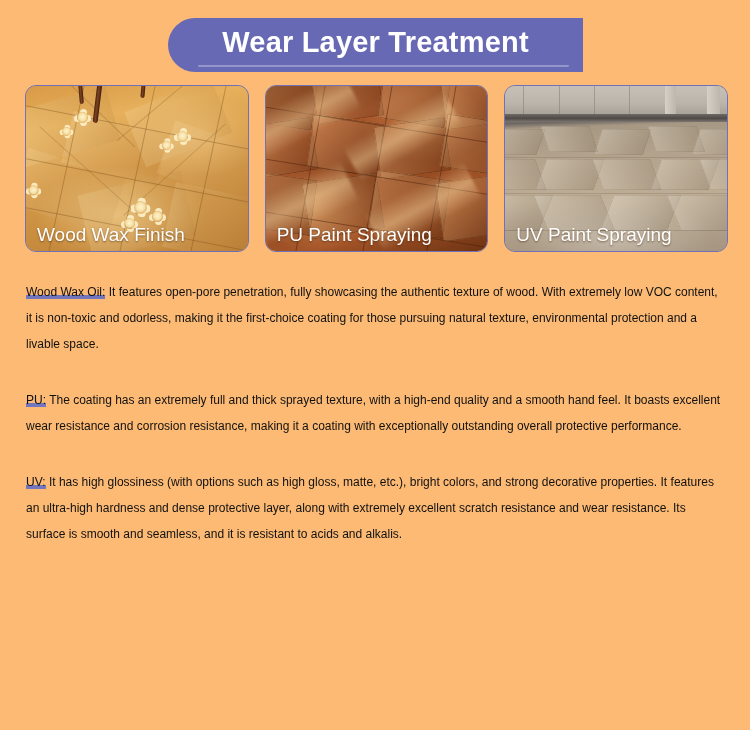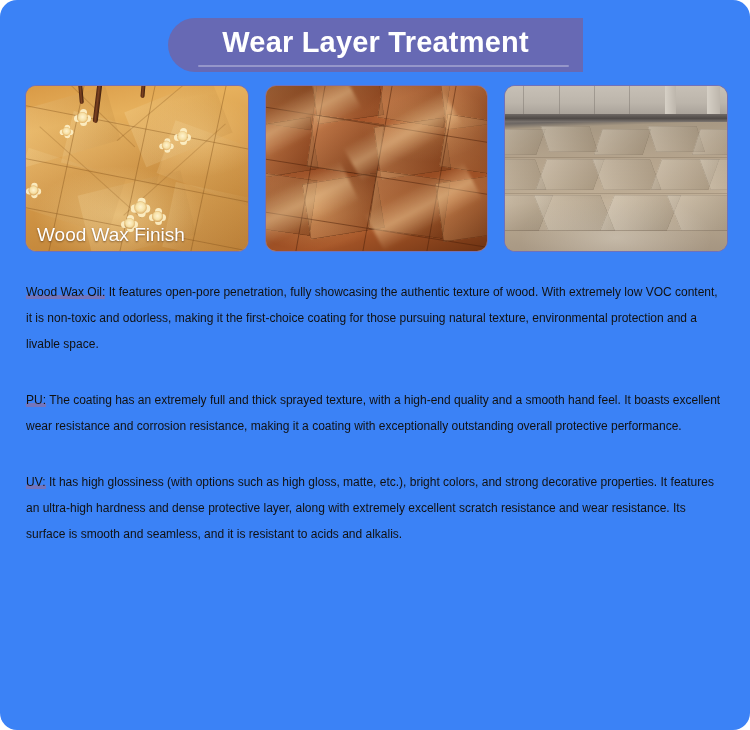--- a/index.html
+++ b/index.html
@@ -9,22 +9,21 @@
     height: 730px;
     background: #ffffff;
     font-family: "Liberation Sans", sans-serif;
     overflow: hidden;
   }
 
   .page {
     position: relative;
     width: 750px;
     height: 730px;
-    background: #3b82f6;
-    border-radius: 17px;
+    background: #fdba74;
   }
 
   
   .title-banner {
     position: absolute;
     left: 168px;
     top: 18px;
     width: 415px;
     height: 54px;
     background: #6769b4;
@@ -281,20 +280,21 @@
         <span class="pu-seam" style="left:-10%;top:88%;width:130%;height:1.2px;transform:rotate(9deg);"></span>
         <span class="pu-seam" style="left:20%;top:-20%;width:1.2px;height:140%;transform:rotate(10deg);"></span>
         <span class="pu-seam" style="left:50%;top:-20%;width:1.2px;height:140%;transform:rotate(10deg);"></span>
         <span class="pu-seam" style="left:79%;top:-20%;width:1.2px;height:140%;transform:rotate(10deg);"></span>
 
         <span class="pu-gloss" style="left:-6%;top:4%;width:48%;height:26%;transform:rotate(-28deg);"></span>
         <span class="pu-gloss" style="left:36%;top:18%;width:52%;height:24%;transform:rotate(-30deg);"></span>
         <span class="pu-gloss" style="left:-10%;top:58%;width:50%;height:28%;transform:rotate(-26deg);"></span>
         <span class="pu-gloss" style="left:46%;top:60%;width:50%;height:26%;transform:rotate(-28deg);"></span>
       </div>
+      <span class="caption">PU Paint Spraying</span>
     </div>
 
     <div class="img-card">
       <div class="art art-uv">
         <span class="uv-wall"></span>
         <span class="uv-wall-line" style="left:8%;top:0;width:1px;height:17%;"></span>
         <span class="uv-wall-line" style="left:24%;top:0;width:1px;height:17%;"></span>
         <span class="uv-wall-line" style="left:40%;top:0;width:1px;height:17%;"></span>
         <span class="uv-wall-line" style="left:56%;top:0;width:1px;height:17%;"></span>
         <span class="uv-pillar" style="left:72%;top:0;width:5%;height:17%;"></span>
@@ -315,20 +315,21 @@
 
         <span class="uv-tile" style="left:-12%;top:66%;width:30%;height:22%;transform:skewX(-22deg);"></span>
         <span class="uv-tile" style="left:16%;top:66%;width:30%;height:22%;transform:skewX(22deg);"></span>
         <span class="uv-tile" style="left:46%;top:66%;width:30%;height:22%;transform:skewX(-22deg);"></span>
         <span class="uv-tile" style="left:76%;top:66%;width:30%;height:22%;transform:skewX(22deg);"></span>
 
         <span class="uv-wall-line" style="left:-10%;top:43%;width:130%;height:1px;background:rgba(118,102,82,0.30);"></span>
         <span class="uv-wall-line" style="left:-10%;top:65%;width:130%;height:1px;background:rgba(118,102,82,0.30);"></span>
         <span class="uv-wall-line" style="left:-10%;top:87%;width:130%;height:1px;background:rgba(118,102,82,0.28);"></span>
       </div>
+      <span class="caption">UV Paint Spraying</span>
     </div>
 
   </div>
 
   <div class="body-copy">
 
     <p class="para para-1"><span class="lead">Wood Wax Oil:</span><span> It features open-pore penetration, fully showcasing the authentic texture of wood. With extremely low VOC content, it is non-toxic and odorless, making it the first-choice coating for those pursuing natural texture, environmental protection and a livable space.</span></p>
 
     <p class="para para-2"><span class="lead">PU:</span><span> The coating has an extremely full and thick sprayed texture, with a high-end quality and a smooth hand feel. It boasts excellent wear resistance and corrosion resistance, making it a coating with exceptionally outstanding overall protective performance.</span></p>
 

